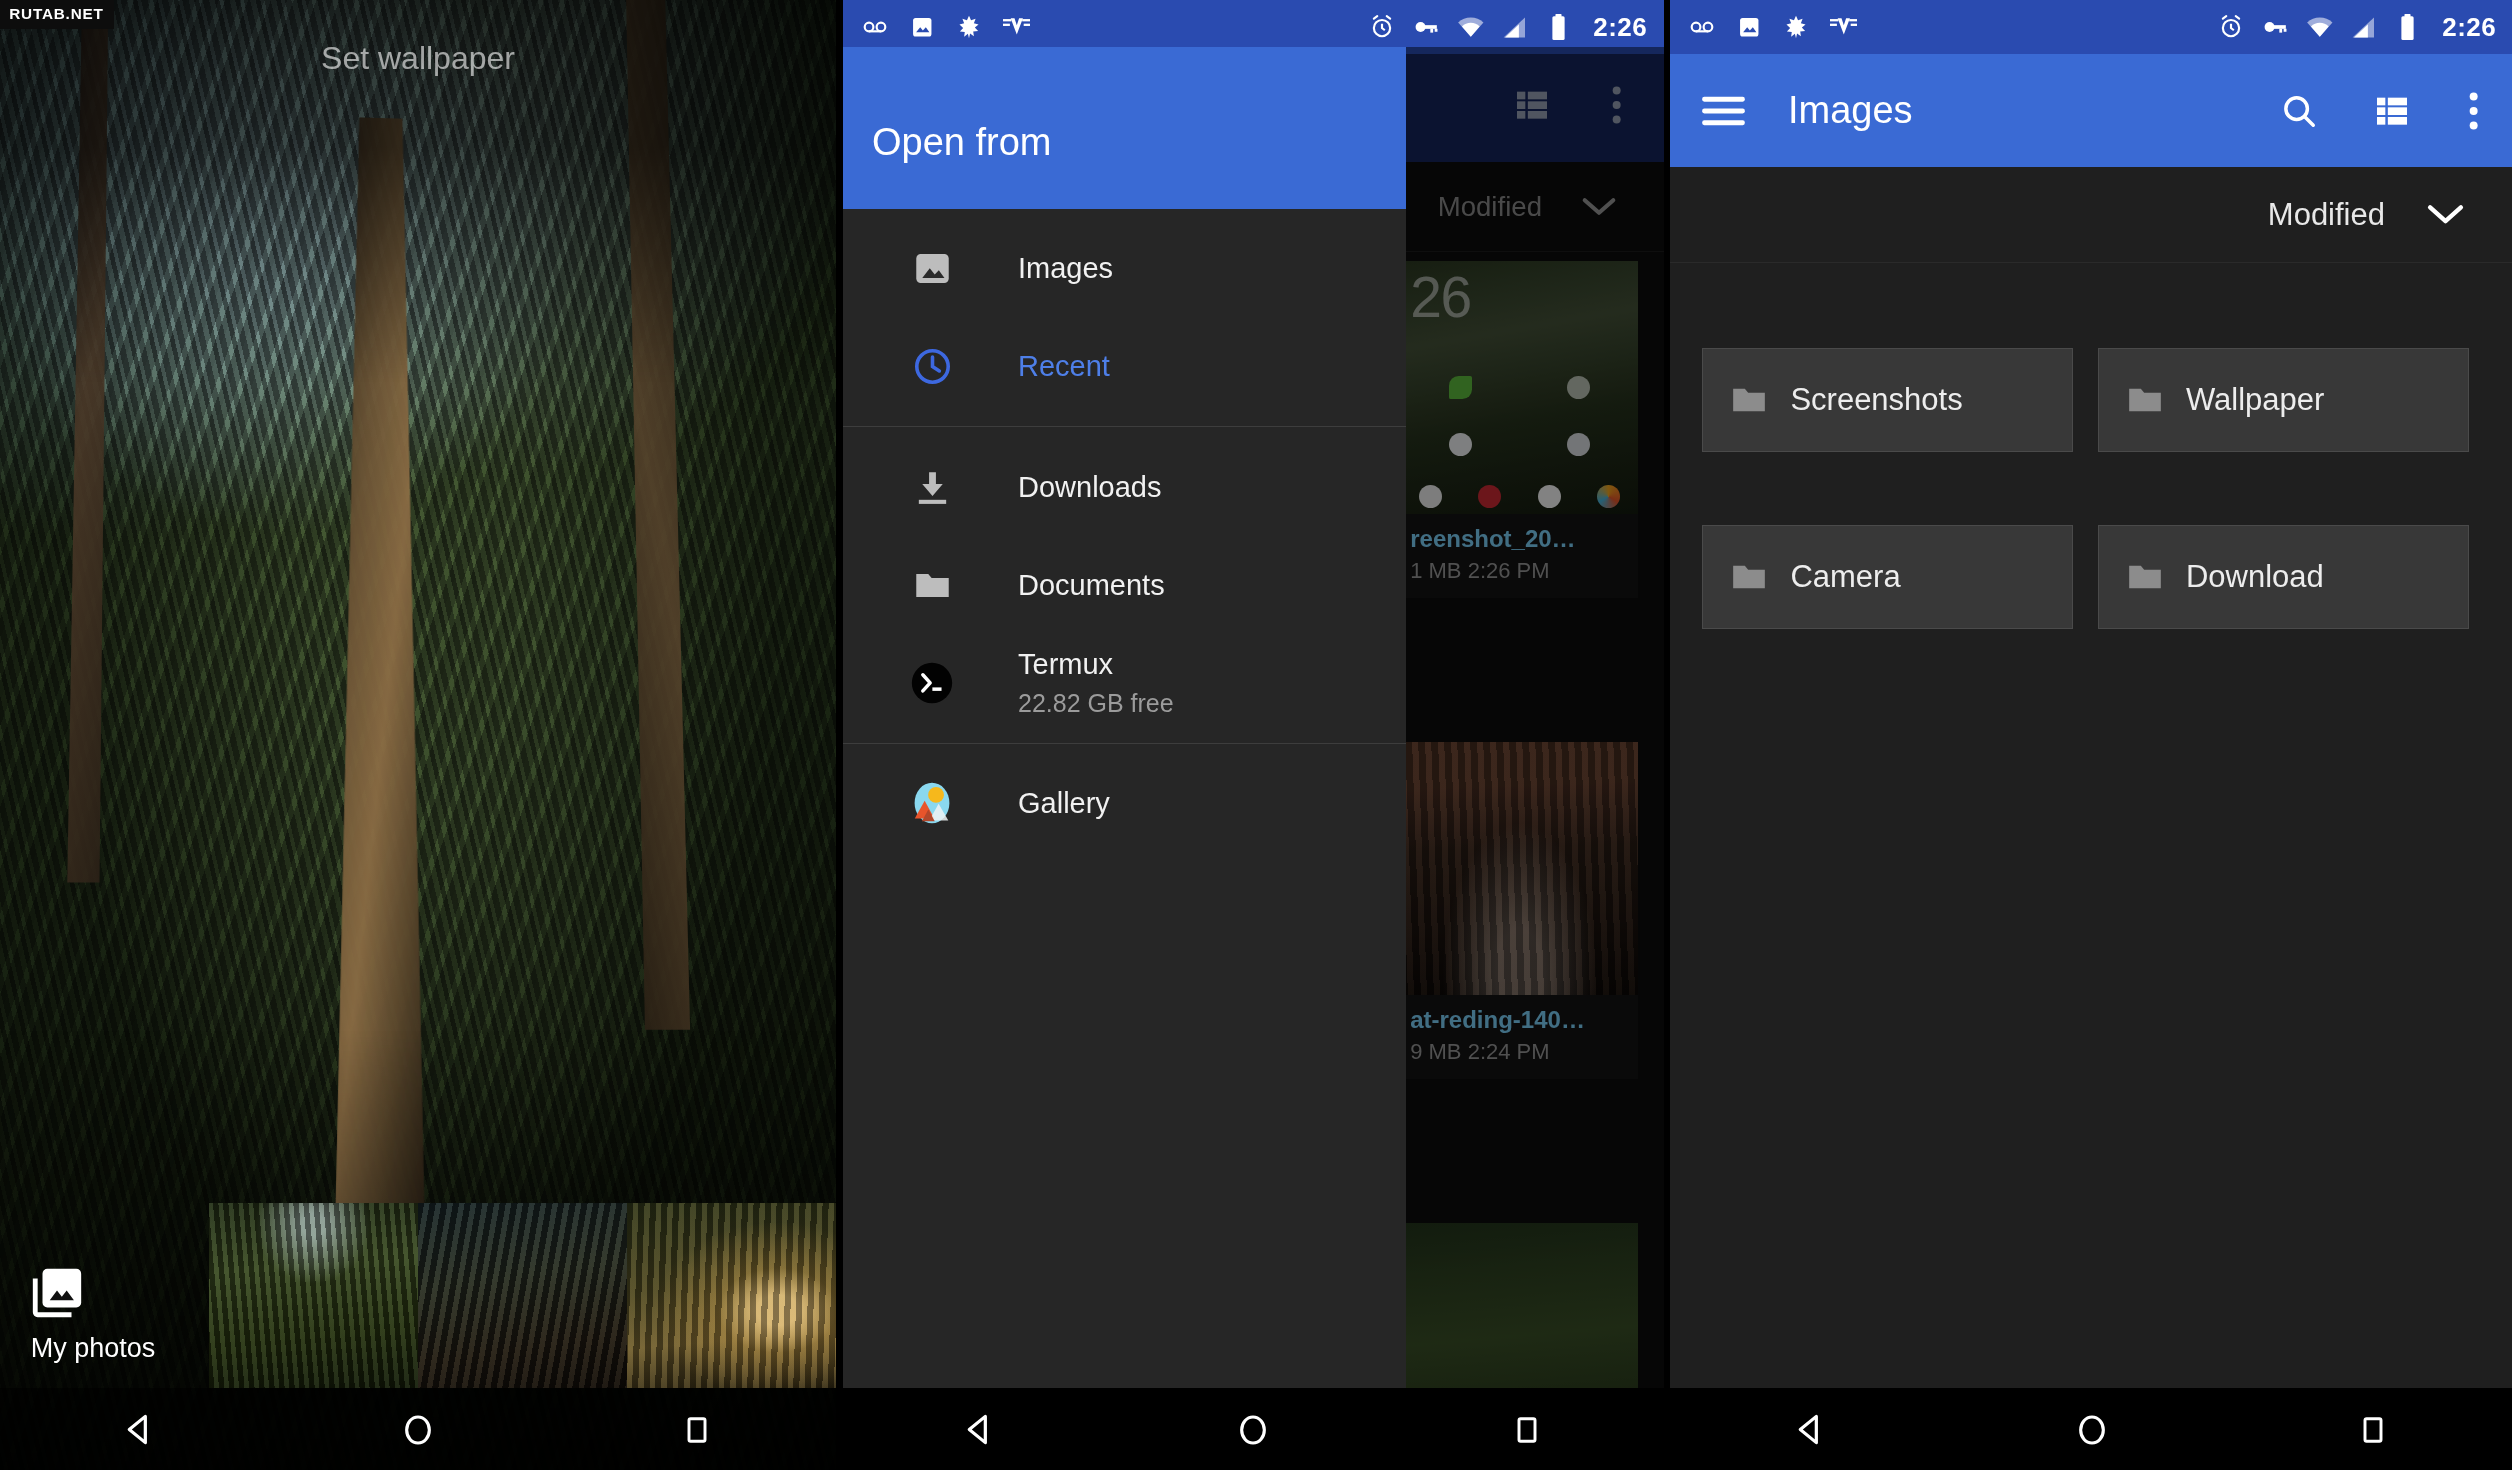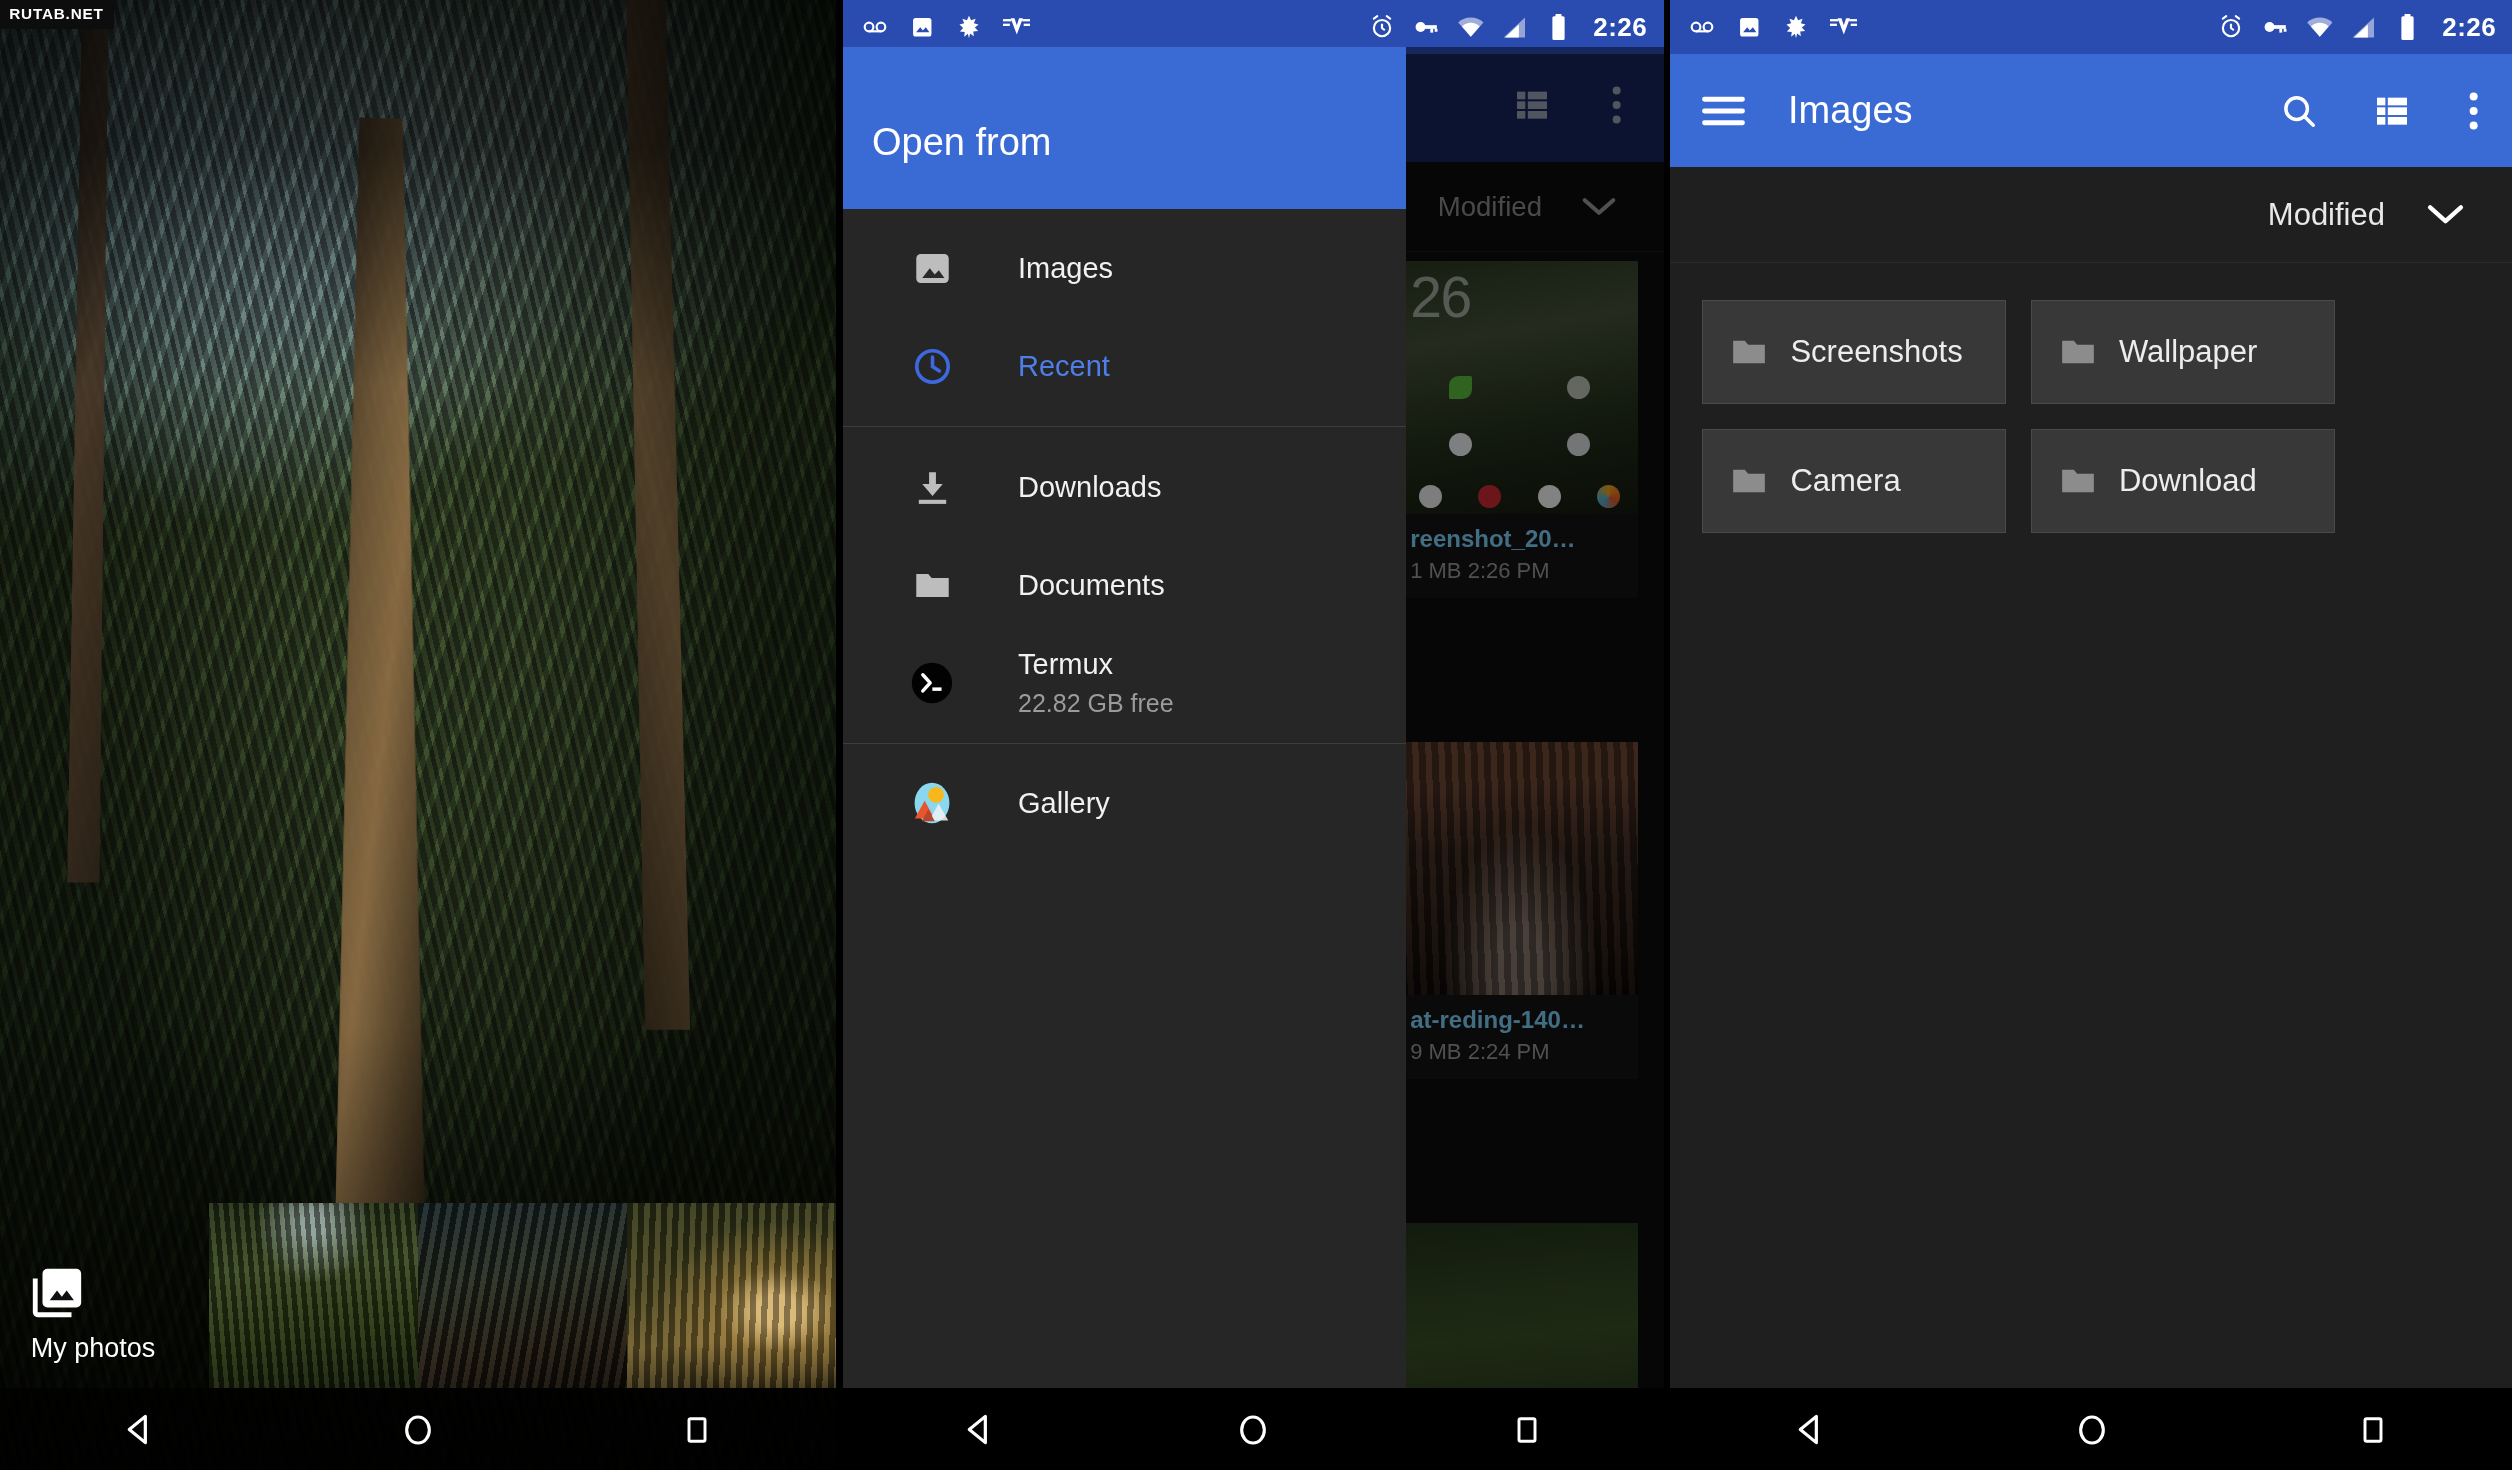--- a/index.html
+++ b/index.html
@@ -156,40 +156,41 @@
   
   .img-appbar { height:113px; background:#3a6ad4; display:flex;
                 align-items:center; padding:0 32px; }
   .img-appbar .ia-title { color:#fff; font-size:38px; margin-left:43px; }
   .img-appbar .ia-actions { margin-left:auto; display:flex; align-items:center; gap:54px; }
   .img-sort { height:96px; display:flex; align-items:center;
               justify-content:flex-end; padding-right:47px; gap:40px;
               border-bottom:0.8px solid #2a2a2a; }
   .img-sort .sort-text { color:#e8e8e8; font-size:31px; }
   .folder-grid { display:flex; flex-wrap:wrap; gap:24.5px; padding:37px 32px; }
-  .folder-chip { width:304px; height:104px; background:#383838;
+  .folder-chip { width:371px; height:104px; background:#383838;
                  border:0.8px solid #4a4a4a; display:flex; align-items:center;
-                 padding-left:26px; }
+                 padding-left:26px;margin-top:48px; }
   .folder-chip .fc-label { color:#ededed; font-size:31px; margin-left:21.4px; }
 
   svg { display:block; }
 </style>
 </head>
 <body>
 
 <div class="stage">
 
   <div class="panel" id="panel-wallpaper">
     <div id="wallpaper-bg"></div>
     <div id="trunk2"></div>
     <div id="trunk3"></div>
     <div id="trunk"></div>
     <div class="wp-dark"></div>
 
     <div id="watermark">RUTAB.NET</div>
+    <div id="set-wallpaper-label">Set wallpaper</div>
 
     <div class="thumbstrip">
       <div class="thumb t0"></div>
       <div class="thumb t1"></div>
       <div class="thumb t2"></div>
       <div class="thumb t3"></div>
     </div>
 
     <div id="my-photos">
       <span>

